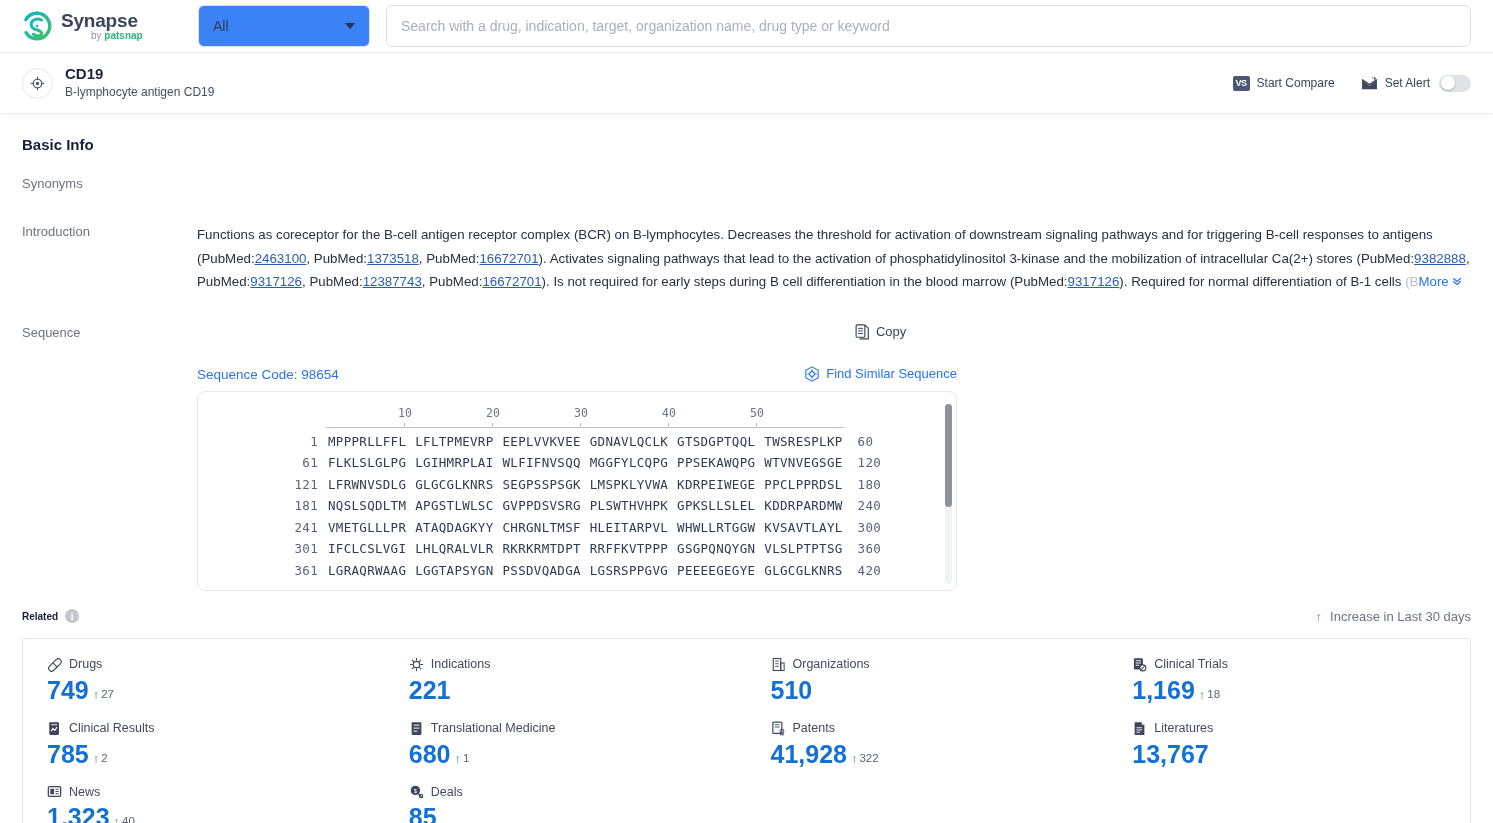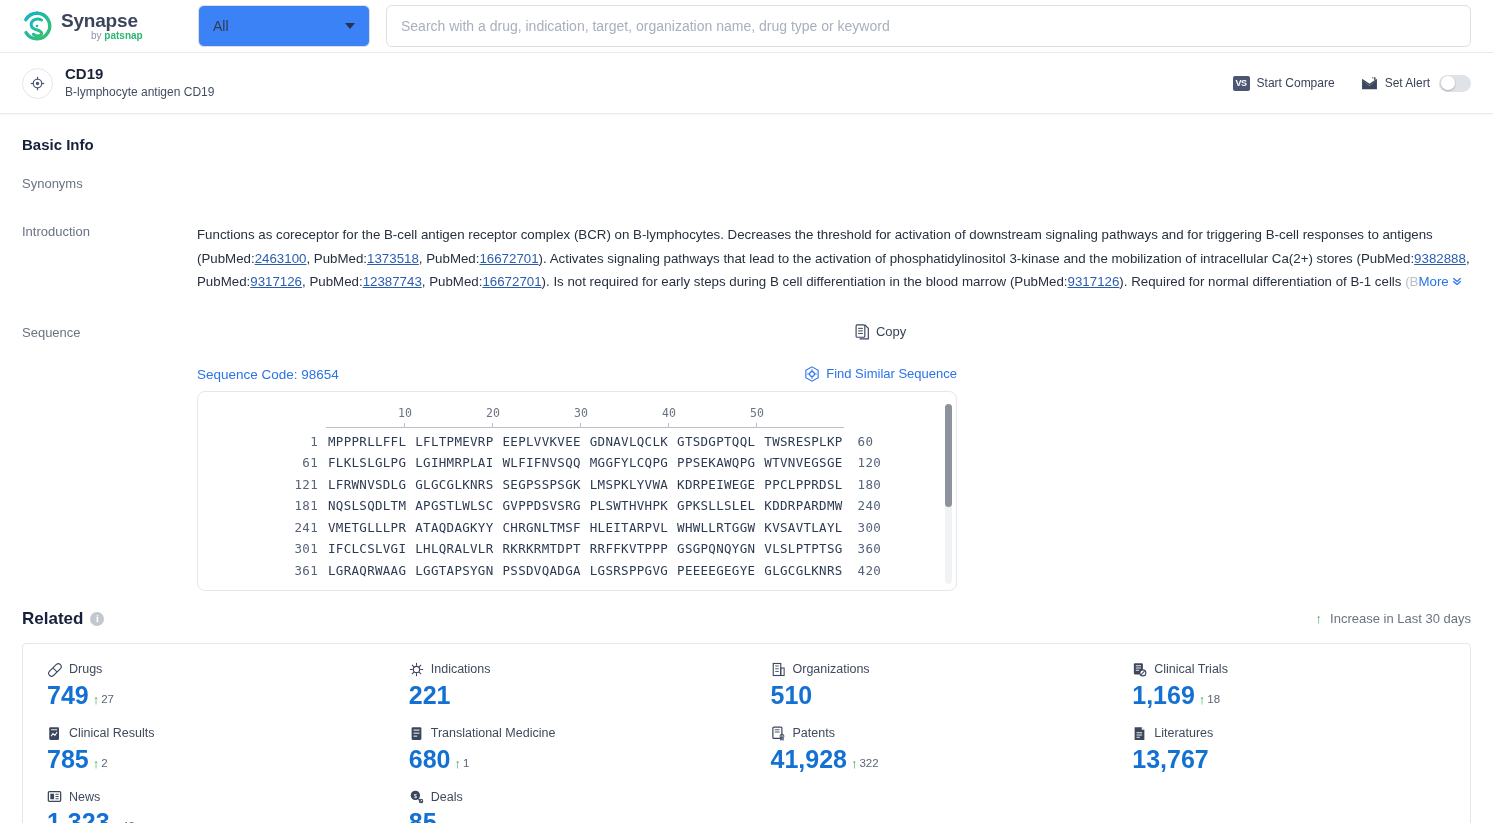--- a/index.html
+++ b/index.html
@@ -166,21 +166,21 @@
   .seq-scroll .thumb {
     position: absolute; top: 0; left: 0; width: 7px; height: 103px;
     border-radius: 4px; background: #8d939e;
   }
 
   
   .related-head {
     display: flex; align-items: center;
     margin-top: 18px; margin-bottom: 14px;
   }
-  .related-title { font-size: 17px; font-weight: 700; color: #16203a; }
+  .related-title { font-size: 10px; font-weight: 700; color: #16203a; }
   .info-dot {
     width: 14px; height: 14px; border-radius: 50%;
     background: #c3c7ce; color: #fff; font-size: 10px; font-weight: 700;
     display: inline-flex; align-items: center; justify-content: center;
     margin-left: 7px; font-family: "Liberation Serif", serif; cursor: pointer;
   }
   .increase-note {
     margin-left: auto; display: flex; align-items: center; gap: 8px;
     font-size: 13px; color: #6b7382;
   }

